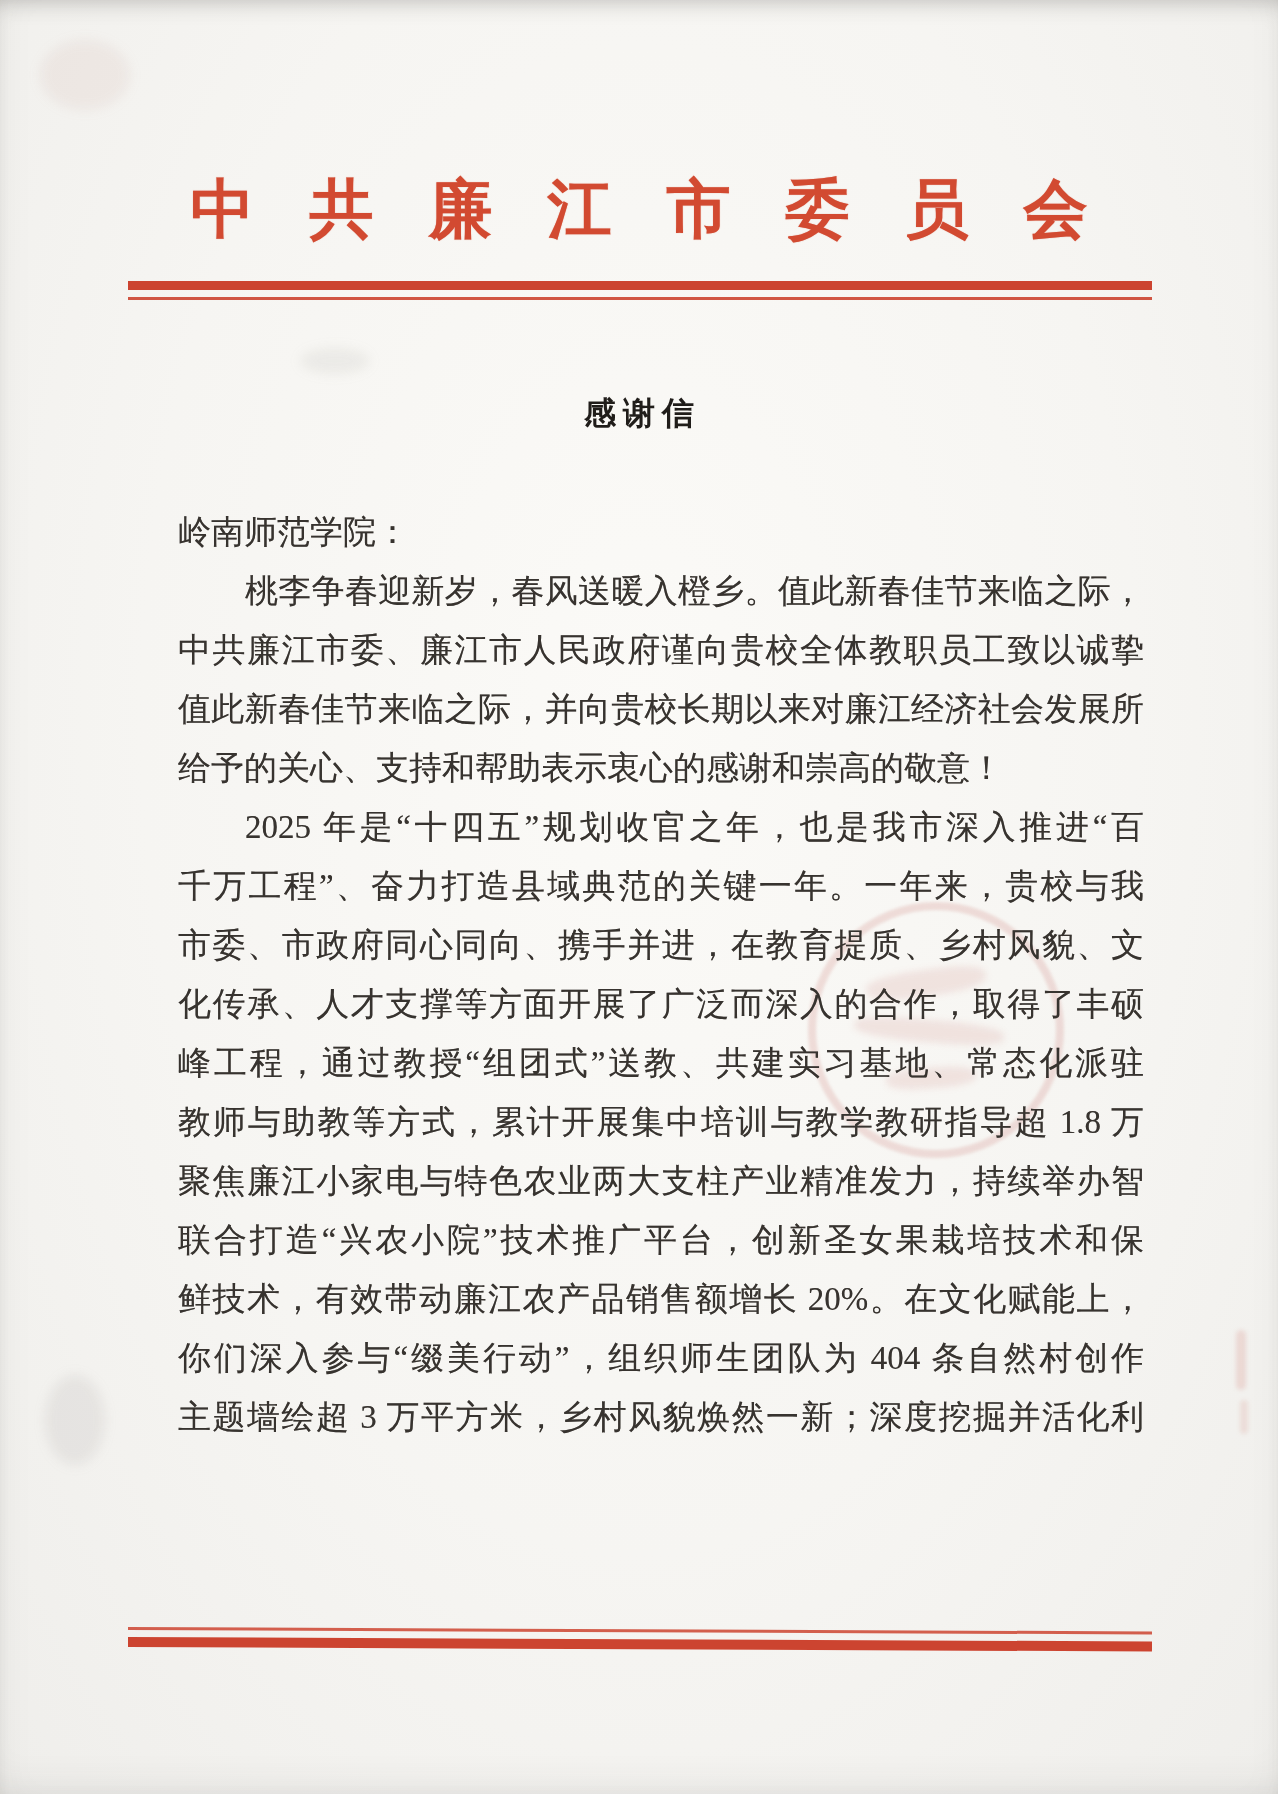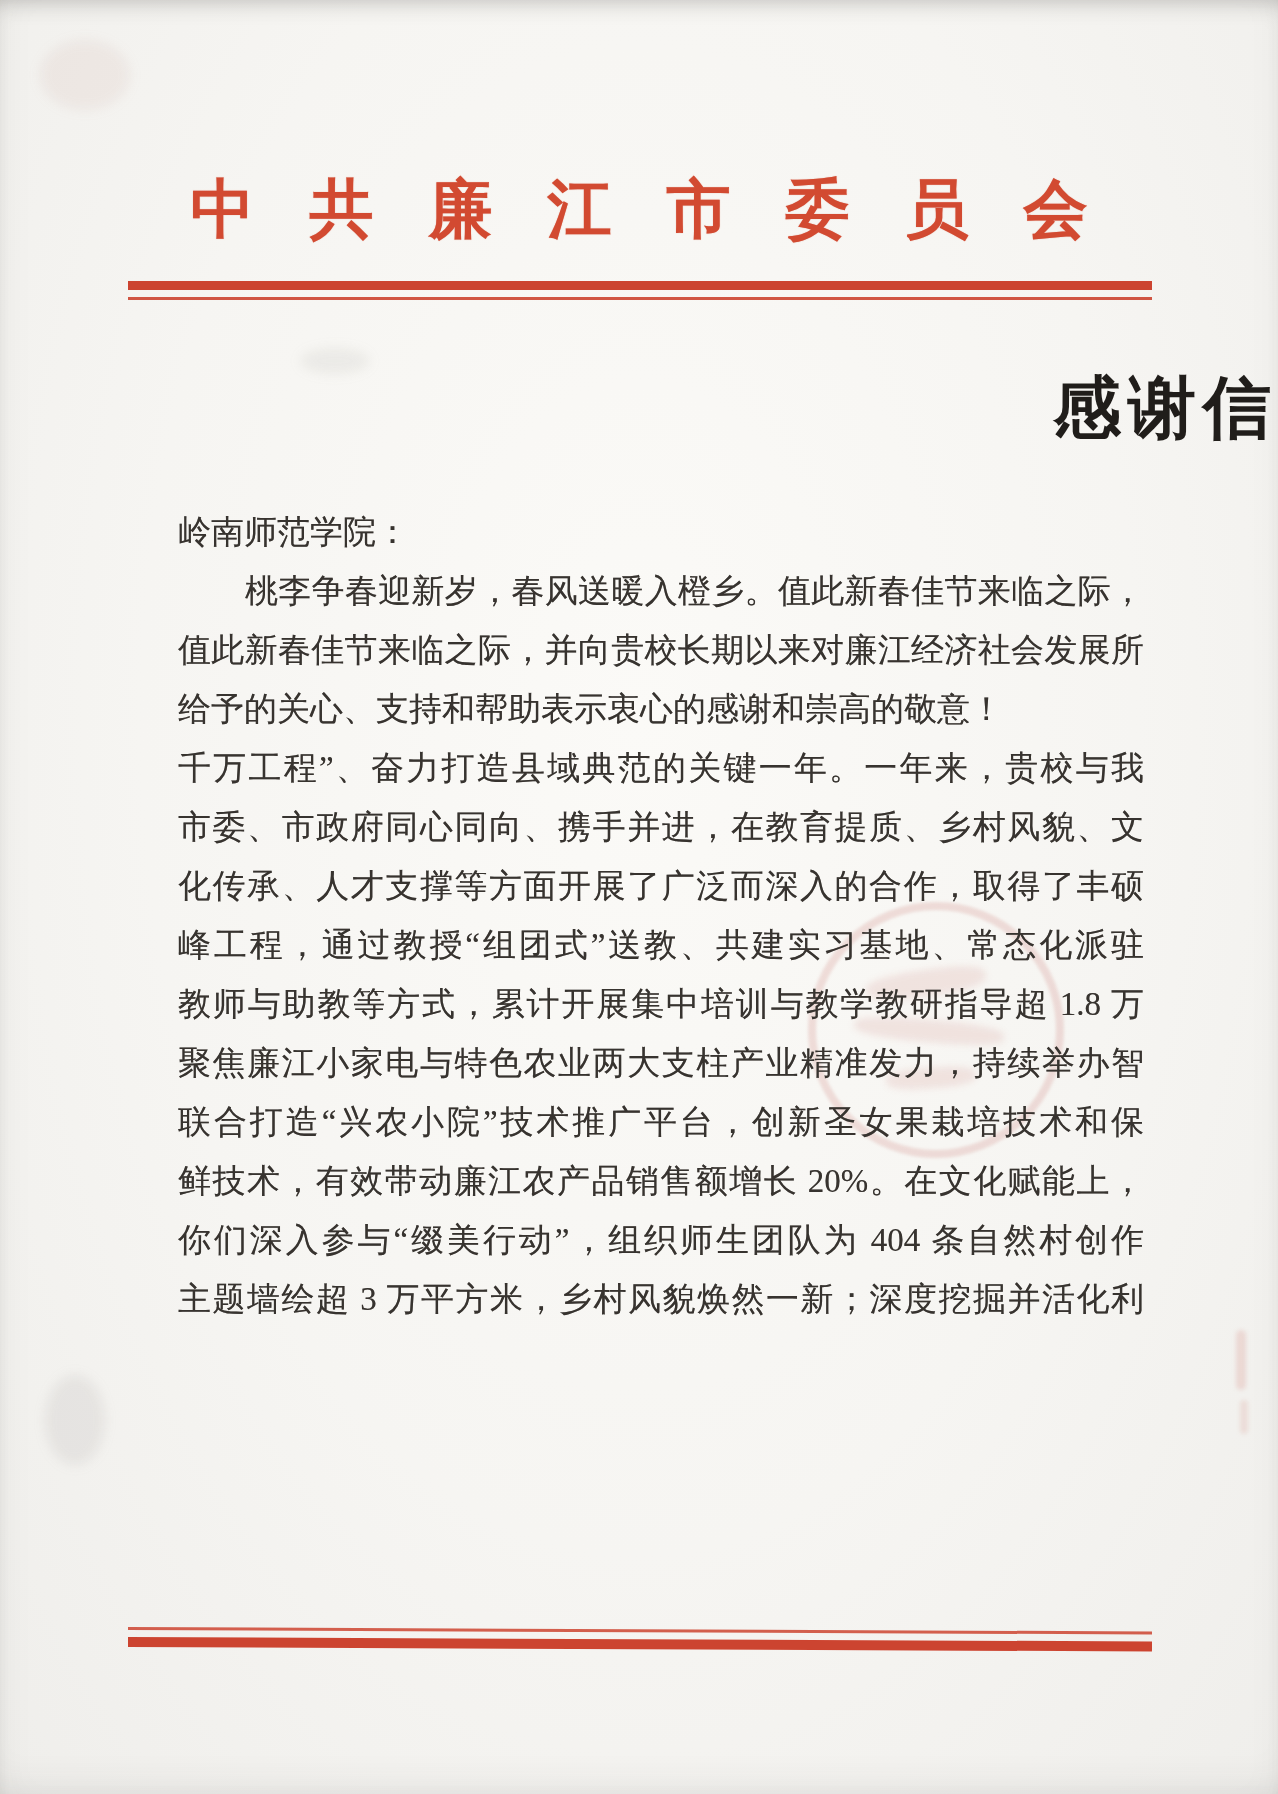--- a/index.html
+++ b/index.html
@@ -25,23 +25,23 @@
     letter-spacing:55px;padding-left:55px;
     line-height:1.2;
     text-shadow:0 0 1px rgba(210,74,49,.55);
     white-space:nowrap;
   }
   .rule{position:absolute;left:128px;width:1024px;background:var(--rule-red,#cc4430);}
   .rule-thick{top:281px;height:9px;}
   .rule-thin{top:297px;height:3px;opacity:.9;}
   
   .title{
-    position:absolute;left:0;right:0;top:368px;margin:0;
-    text-align:right;
-    font-size:68px;font-weight:bold;color:#201d1a;
+    position:absolute;left:0;right:0;top:394px;margin:0;
+    text-align:center;
+    font-size:32px;font-weight:bold;color:#201d1a;
     letter-spacing:7px;padding-left:7px;
     line-height:1.2;
   }
   
   .body{
     position:absolute;left:170px;top:503px;width:966px;
     font-size:33px;color:var(--body-text,#37332f);
     line-height:59px;
     text-shadow:0 0 .6px rgba(55,51,47,.5);
     margin-left:8px;
@@ -92,22 +92,24 @@
   <div class="seal-bleed">
     <div class="mark m1"></div>
     <div class="mark m2"></div>
     <div class="mark m3"></div>
   </div>
 
   <div class="body">
     <div class="bline salutation">岭南师范学院：</div>
 
   <div class="bline fill indent">桃李争春迎新岁，春风送暖入橙乡。值此新春佳节来临之际，</div>
+      <div class="bline fill">中共廉江市委、廉江市人民政府谨向贵校全体教职员工致以诚挚</div>
       <div class="bline fill">值此新春佳节来临之际，并向贵校长期以来对廉江经济社会发展所</div>
       <div class="bline">给予的关心、支持和帮助表示衷心的感谢和崇高的敬意！</div>
+      <div class="bline fill indent">2025 年是“十四五”规划收官之年，也是我市深入推进“百</div>
       <div class="bline fill">千万工程”、奋力打造县域典范的关键一年。一年来，贵校与我</div>
       <div class="bline fill">市委、市政府同心同向、携手并进，在教育提质、乡村风貌、文</div>
       <div class="bline fill">化传承、人才支撑等方面开展了广泛而深入的合作，取得了丰硕</div>
       <div class="bline fill">峰工程，通过教授“组团式”送教、共建实习基地、常态化派驻</div>
       <div class="bline fill">教师与助教等方式，累计开展集中培训与教学教研指导超 1.8 万</div>
       <div class="bline fill">聚焦廉江小家电与特色农业两大支柱产业精准发力，持续举办智</div>
       <div class="bline fill">联合打造“兴农小院”技术推广平台，创新圣女果栽培技术和保</div>
       <div class="bline fill">鲜技术，有效带动廉江农产品销售额增长 20%。在文化赋能上，</div>
       <div class="bline fill">你们深入参与“缀美行动”，组织师生团队为 404 条自然村创作</div>
       <div class="bline fill">主题墙绘超 3 万平方米，乡村风貌焕然一新；深度挖掘并活化利</div>

